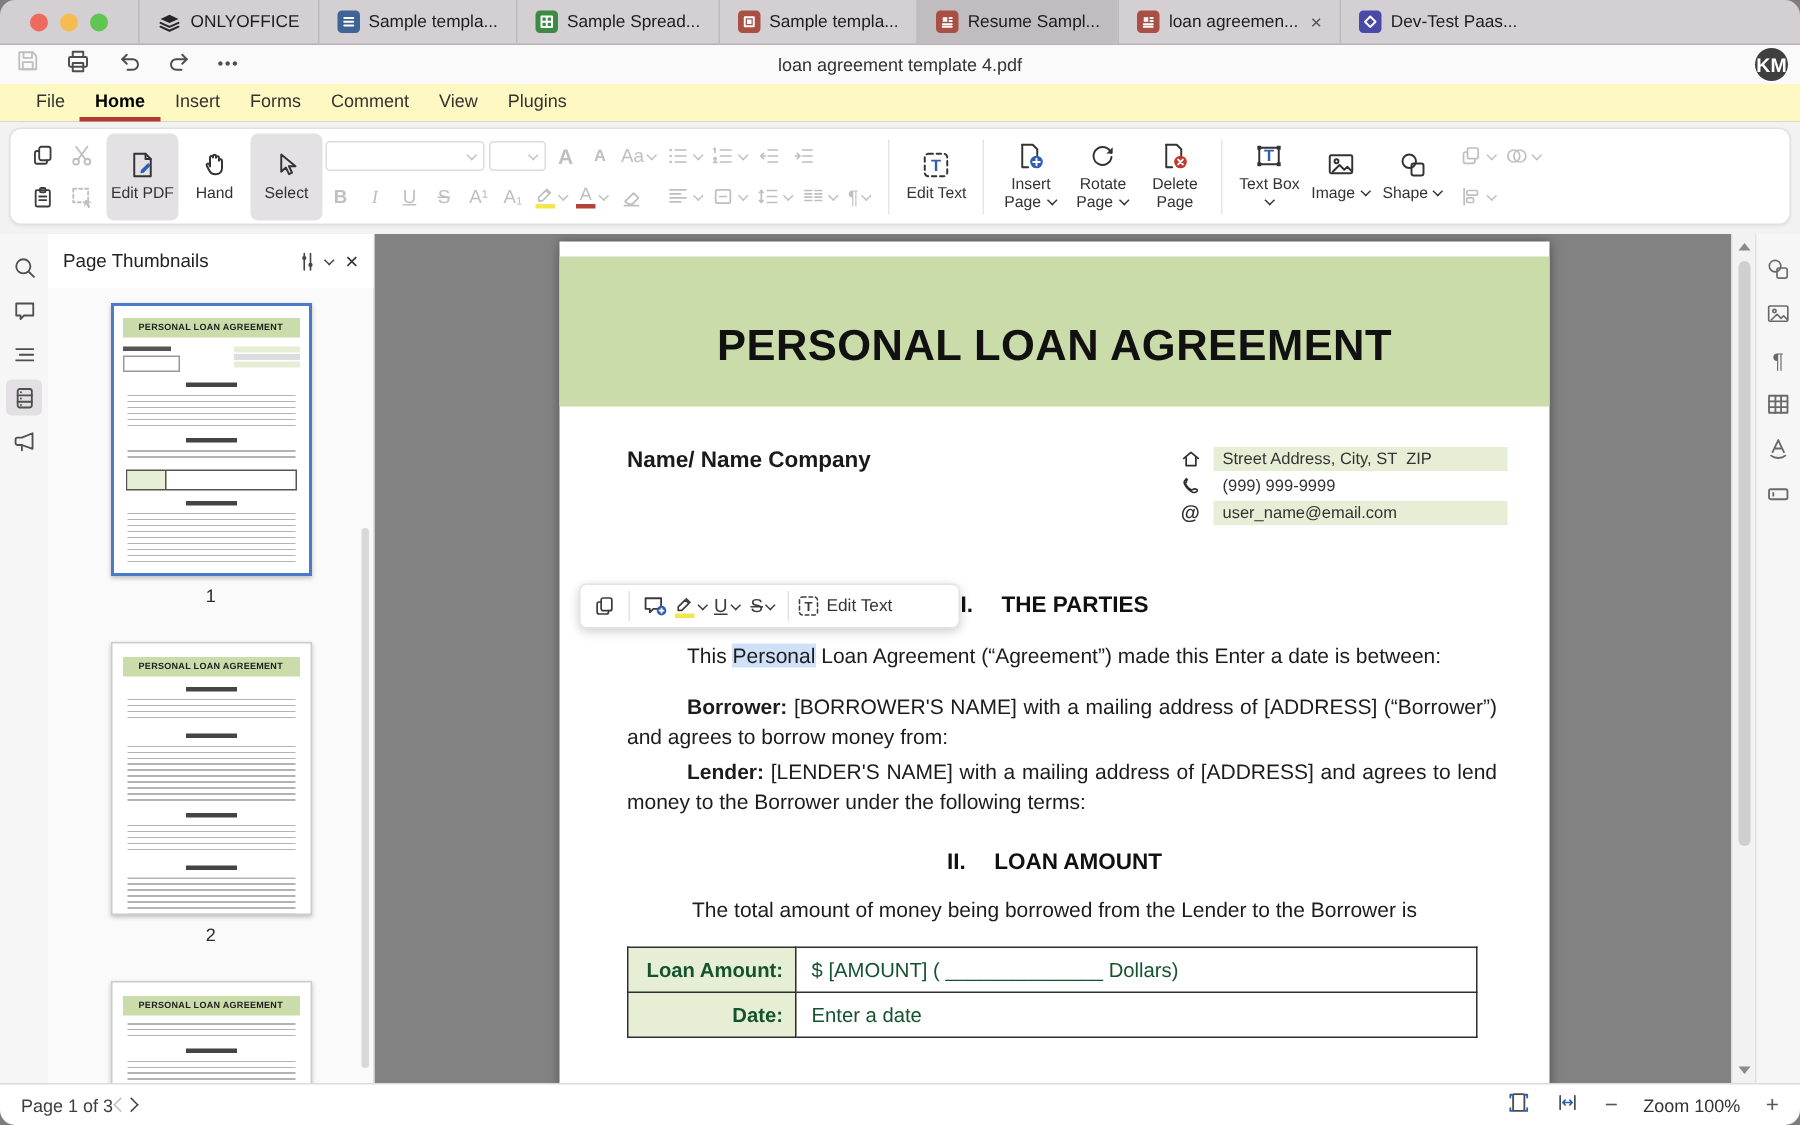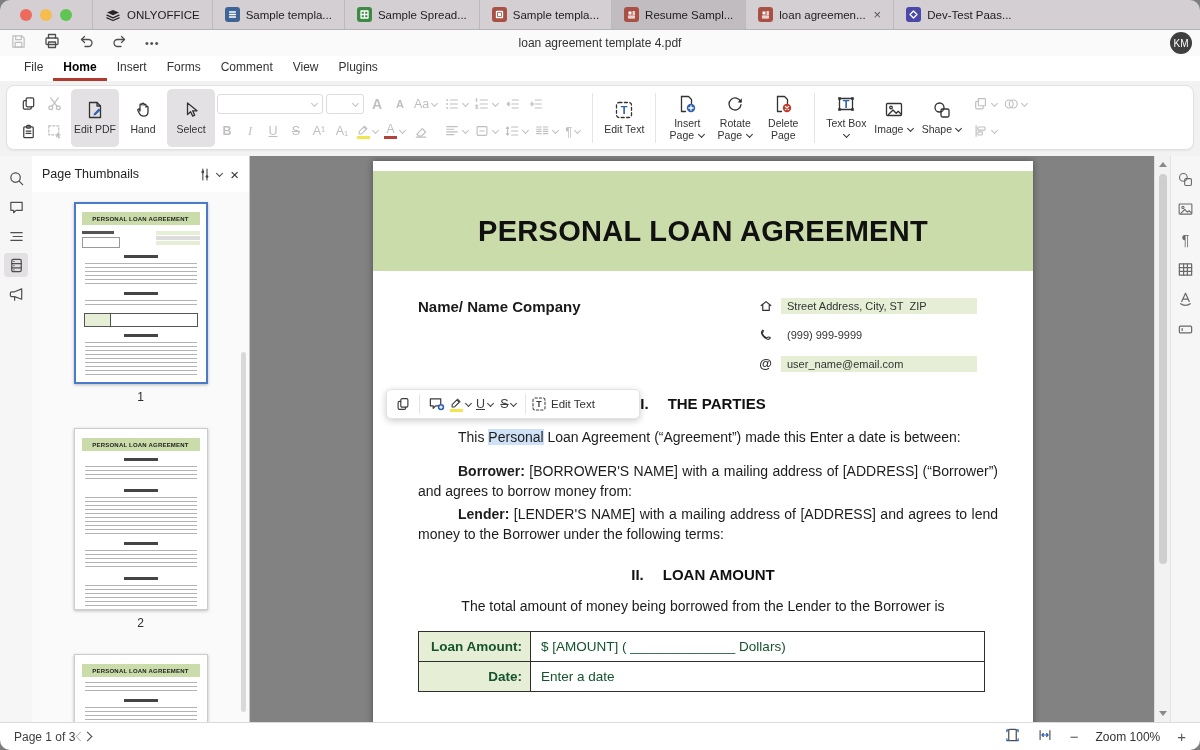--- a/index.html
+++ b/index.html
@@ -27,24 +27,24 @@
   .fico.blue-bg{background:var(--doc-blue)}.fico.green-bg{background:var(--sheet-green)}
   .fico.red-bg{background:var(--pdf-red)}.fico.purple-bg{background:var(--app-purple)}
   .tab .x{font-size:13px;color:#555;margin-left:2px;line-height:1}
   .tab-fill{flex:1}
 
   
   .header{height:26px;background:#fbfafb;display:flex;align-items:center;position:relative;padding:0 10px}
   .qa{display:flex;align-items:center;gap:16px;color:#4e4e4e}
   .qa .dis{color:#bfbfbf}
   .doc-title{position:absolute;left:50%;transform:translateX(-50%);font-size:12px;color:#333}
-  .avatar{position:absolute;right:8px;top:2px;width:22px;height:22px;border-radius:50%;background:#3f3f3f;color:#fff;font-size:10px;font-weight:400;display:flex;align-items:center;justify-content:center}
+  .avatar{position:absolute;right:8px;top:2px;width:22px;height:22px;border-radius:50%;background:#3f3f3f;color:#fff;font-size:13px;font-weight:700;display:flex;align-items:center;justify-content:center}
 
   
-  .menubar{height:25px;background:#ffffff;display:flex;align-items:flex-end;padding:0 14px}
+  .menubar{height:25px;background:#fef9c3;display:flex;align-items:flex-end;padding:0 14px}
   .menu-item{padding:3px 10px 4px;font-size:12px;color:#333;border-bottom:3px solid transparent}
   .menu-item.active{font-weight:700;color:#000;border-bottom-color:var(--accent)}
   .menu-right{margin-left:auto;display:flex;align-items:center;gap:20px;color:#3d3d3d;padding-bottom:4px}
   .mode{display:flex;align-items:center;gap:6px;font-size:12px}
 
   
   .toolbar-wrap{height:75px;background:#f3f2f3;padding:4px 6px 6px}
   .toolbar{height:100%;background:#fff;border:1px solid #e2e1e2;border-radius:8px;display:flex;align-items:center;padding:0 8px;box-shadow:0 1px 2px rgba(0,0,0,.05)}
   .vdiv{width:1px;height:50px;background:#e6e5e6;margin:0 7px;flex:0 0 auto}
   .tb-grid{display:grid;grid-template-columns:26px 26px;grid-template-rows:28px 28px;place-items:center;margin-right:4px}
@@ -87,21 +87,21 @@
   .mini-cbar{width:34px;height:3px;background:#444;margin:7px auto 0}
   .mini-lines{margin:5px 3px 0;background:repeating-linear-gradient(to bottom,#9a9a9a 0,#9a9a9a 1px,transparent 1px,transparent 4px);opacity:.75}
   .mini-table{height:14px;border:1px solid #555;margin:5px 2px 0;display:flex}
   .mini-table .lc{width:26px;background:var(--cell-green);border-right:1px solid #555}
 
   .doc-area{flex:1;background:#828282;position:relative;overflow:hidden}
   .page{position:absolute;left:123px;top:5px;width:660px;height:590px;background:#fff;box-shadow:0 0 7px rgba(0,0,0,.4)}
   .doc-banner{position:absolute;top:10px;left:0;right:0;height:100px;background:var(--banner-green);text-align:center;padding-top:44px;font-size:29px;font-weight:800;color:#111;letter-spacing:.3px}
   .name-label{position:absolute;top:137px;left:45px;font-size:15px;font-weight:700;color:#1a1a1a}
   .logo-box{position:absolute;top:161px;left:44px;width:179px;height:41px;border:1px solid #989898;display:flex;align-items:center;justify-content:center;font-family:"Liberation Serif",serif;font-size:23px;color:#2e2e2e}
-  .contact{position:absolute;top:136px;right:56px;width:219px;display:flex;flex-direction:column;gap:12px}
+  .contact{position:absolute;top:136px;right:28px;width:219px;display:flex;flex-direction:column;gap:1px}
   .c-row{display:flex;align-items:center;gap:8px;height:17px}
   .c-ico{width:15px;color:#2e2e2e;display:flex;align-items:center;justify-content:center;font-size:12px}
   .c-val{flex:1;font-size:11px;color:#333;padding:2px 6px;white-space:pre}
   .hl{background:var(--cell-green)}
   .fbar{position:absolute;top:228px;left:13px;width:254px;height:30px;background:#fff;border:1px solid #e3e3e3;border-radius:5px;box-shadow:0 2px 7px rgba(0,0,0,.2);display:flex;align-items:center;padding:0 5px;gap:2px;z-index:4}
   .fbtn{height:24px;min-width:22px;display:flex;align-items:center;justify-content:center;color:#3c3c3c;font-size:12.5px;gap:1px}
   .fsep{width:1px;height:20px;background:#e4e4e4;margin:0 3px}
   .fbar .etxt{font-size:11.5px;color:#333;margin-left:3px;white-space:nowrap}
   .h-sec{position:absolute;left:0;right:0;display:flex;justify-content:center;gap:19px;font-size:15px;font-weight:700;color:#111}
   .h1{top:234px}.h2{top:405px}

